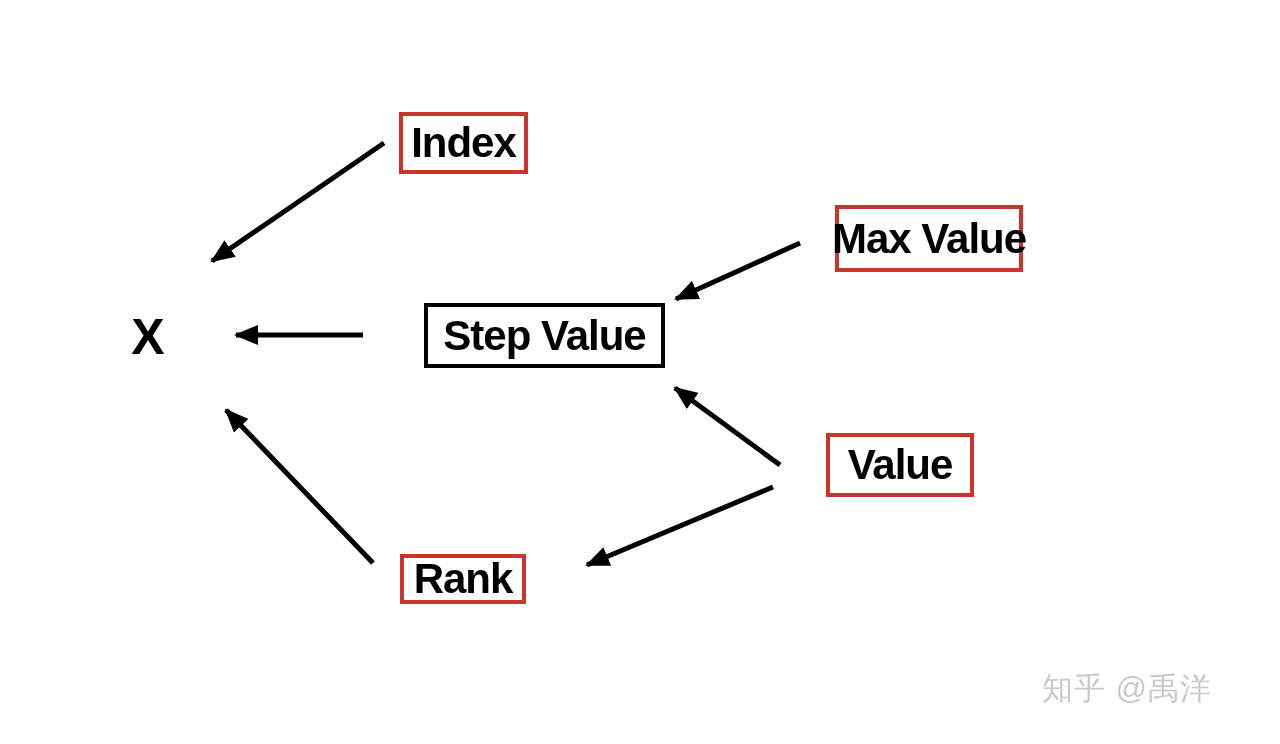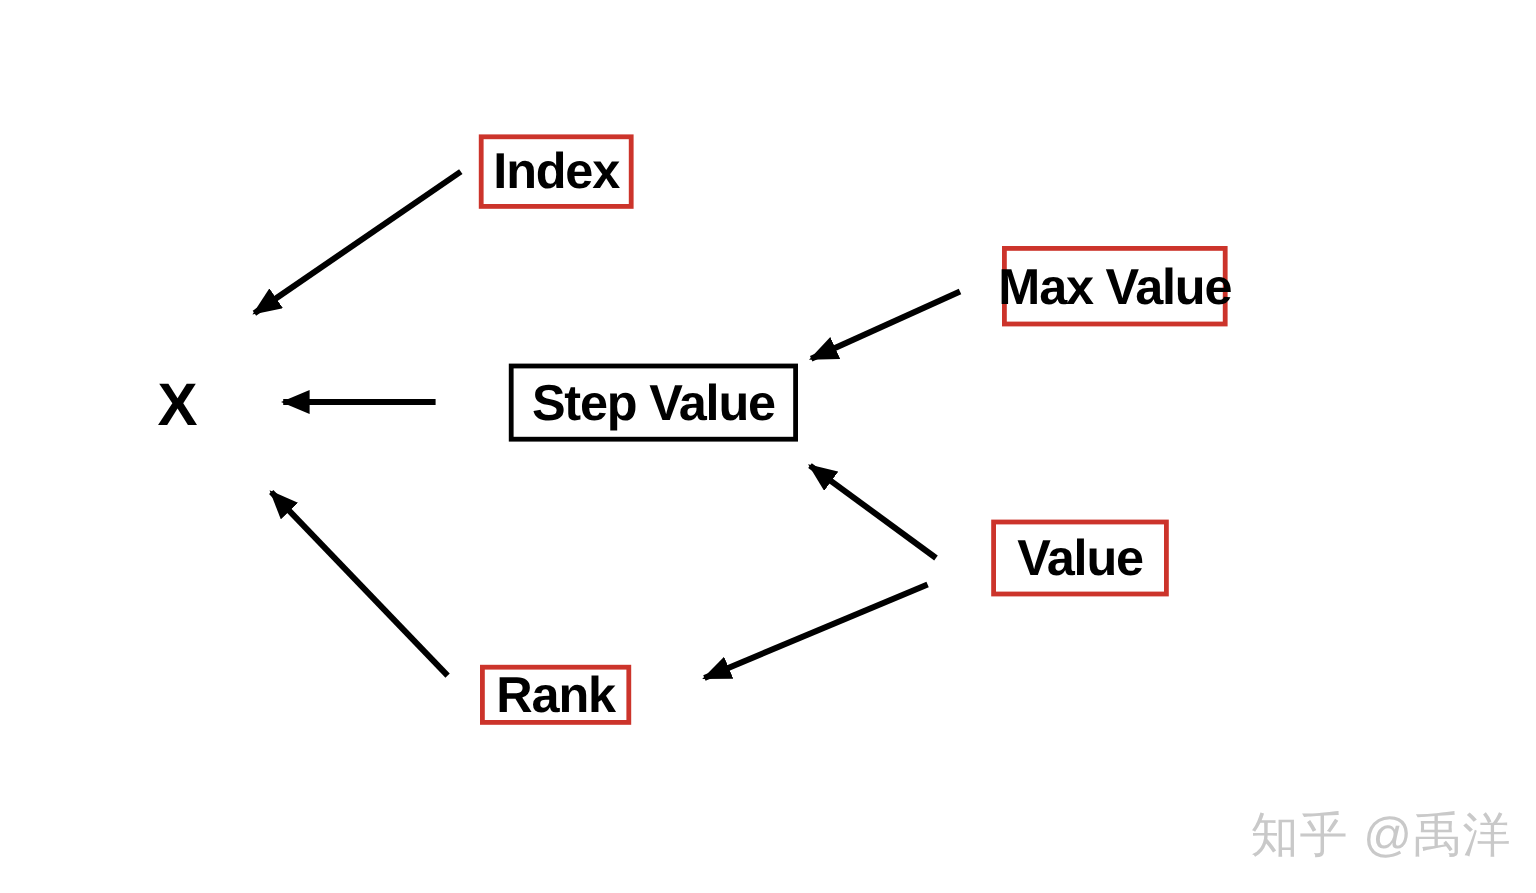--- a/index.html
+++ b/index.html
@@ -44,21 +44,21 @@
     align-items: center;
     justify-content: center;
     font-weight: 700;
     font-size: 50px;
     color: var(--text, #000000);
   }
   .watermark {
     position: absolute;
     left: 1042px;
     top: 668px;
-    font-size: 40px;
+    font-size: 31px;
     font-weight: 400;
     color: var(--wm, #c9c9c9);
     letter-spacing: 1px;
     white-space: nowrap;
   }
 </style>
 </head>
 <body>
 
 <div id="stage" style="--bg: #ffffff; --red: #cc342b; --black: #000000; --text: #000000; --wm: #c9c9c9;">

